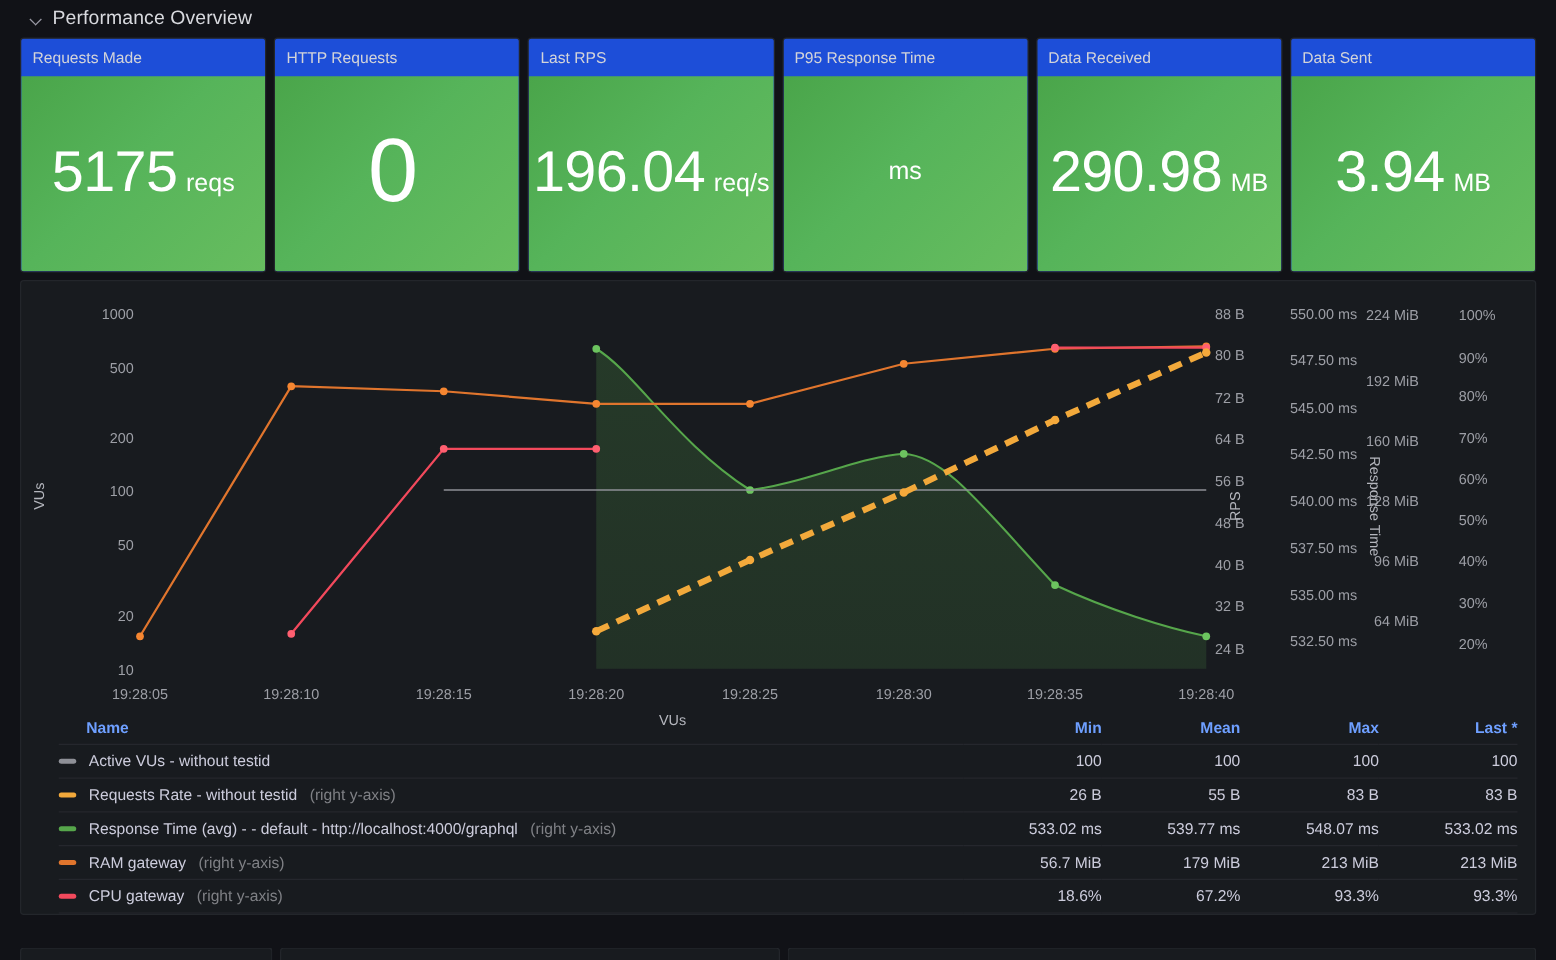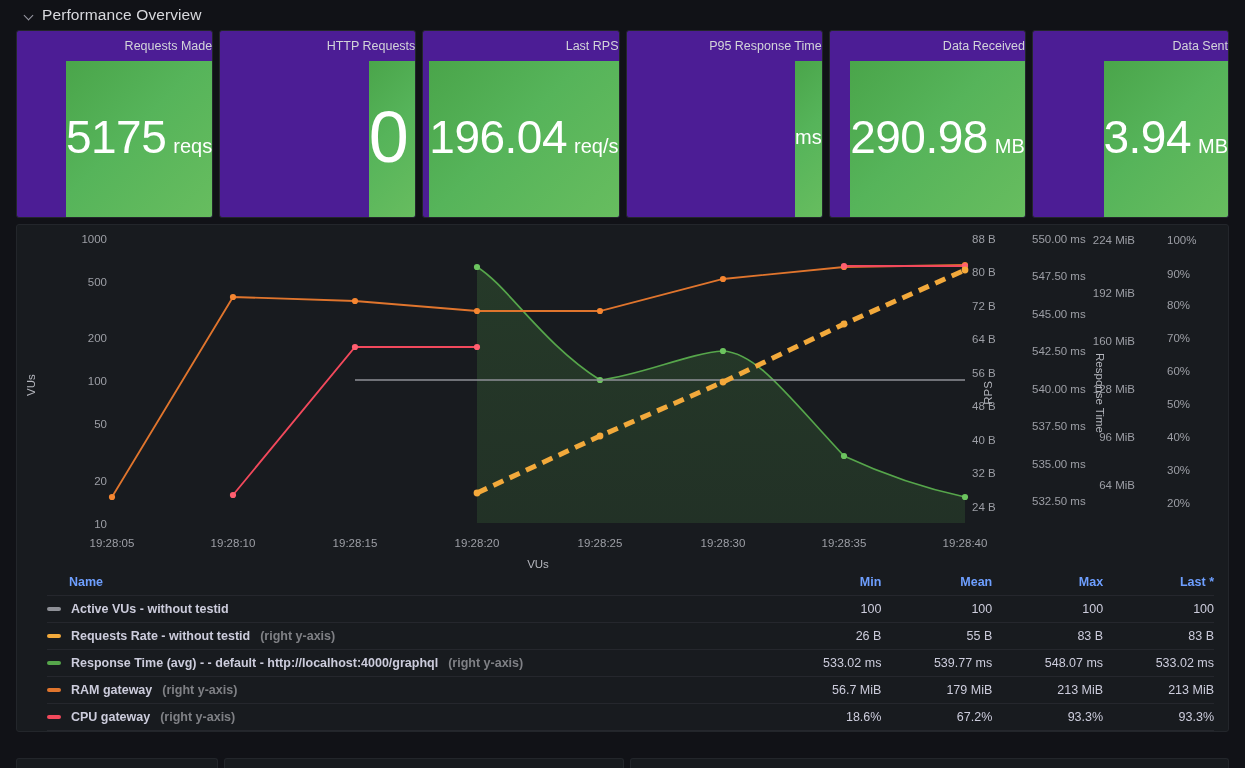--- a/index.html
+++ b/index.html
@@ -30,26 +30,25 @@
   .row-title { font-size: 15.5px; color: #d8d9de; letter-spacing: .1px; }
 
   
   .stats-row {
     display: flex; gap: 6px;
     padding: 0 16px;
     height: 188px;
   }
   .stat-panel {
     flex: 1 1 0;
-    background: #4c1d95;
+    background: #1d4ed8;
     border: 1px solid #23262b;
     border-radius: 3px;
     display: flex; flex-direction: column;
     overflow: hidden;
-    align-items: flex-end;
   }
   .stat-title {
     height: 30px; line-height: 30px;
     padding-left: 9px;
     font-size: 12.5px; color: #d3d4d9;
     flex: none;
   }
   .stat-body {
     flex: 1 1 auto; position: relative;
     background: linear-gradient(135deg, #4aa54a 0%, #56b45a 45%, #67bd5f 100%);
@@ -67,21 +66,21 @@
   
   .graph-panel {
     margin: 6px 16px 0 16px;
     height: 508px;
     background: #181b1f;
     border: 1px solid #23262b;
     border-radius: 3px;
     position: relative;
     overflow: hidden;
   }
-  .plot-wrap { position: absolute; left: 0; top: 0; width: 1211px; height: 345px; }
+  .plot-wrap { position: absolute; left: 0; top: 12px; width: 1211px; height: 345px; }
   .plot-wrap svg { display: block; }
 
   
   .ax-t  { font-size: 11.5px; fill: #9d9fa6; font-family: "Liberation Sans", sans-serif; }
   .ax-tl { font-size: 11.5px; fill: #9d9fa6; font-family: "Liberation Sans", sans-serif; }
   .ax-name { font-size: 11.5px; fill: #b4b6bd; font-family: "Liberation Sans", sans-serif; }
 
   
   .legend {
     position: absolute;
@@ -95,21 +94,21 @@
     padding: 5px 0 6px 0;
     border-bottom: 1px solid #25272d;
     text-align: right; white-space: nowrap;
   }
   .lg-table th.nm { text-align: left; padding-left: 22px; }
   .lg-table td {
     padding: 6px 0 6px 0;
     border-bottom: 1px solid #25272d;
     text-align: right; color: #ccccdc; white-space: nowrap;
   }
-  .lg-table td.nm { text-align: right; padding-left: 0; width: 62%; font-weight: bold; }
+  .lg-table td.nm { text-align: right; padding-left: 0; width: 62%; }
   .lg-name-cell { display: flex; align-items: center; gap: 10px; }
   .swatch { width: 14px; height: 4px; border-radius: 2px; flex: none; }
   .lg-label { color: #ccccdc; }
   .lg-sub { color: #7f8085; }
   .lg-table col.num { width: 85px; }
 
   
   .bottom-strip {
     position: absolute; left: 0; top: 758px;
     width: 1245px; height: 10px;

